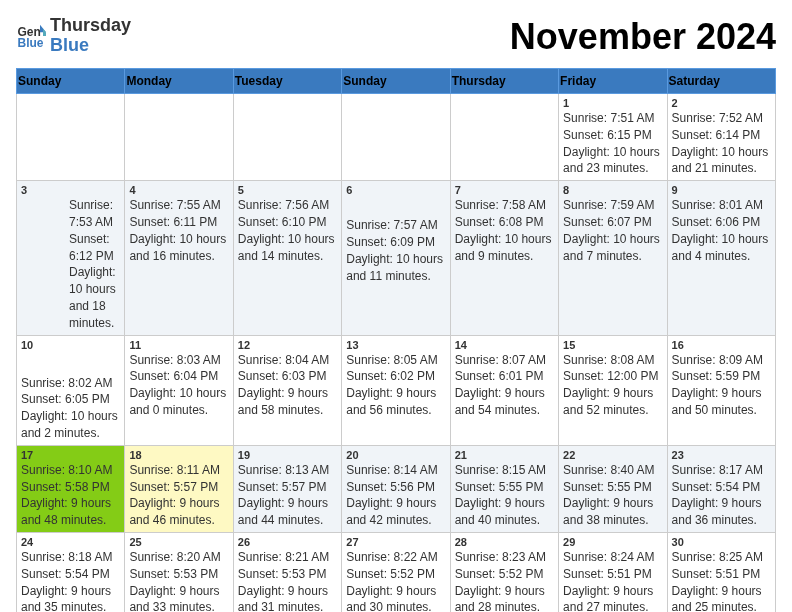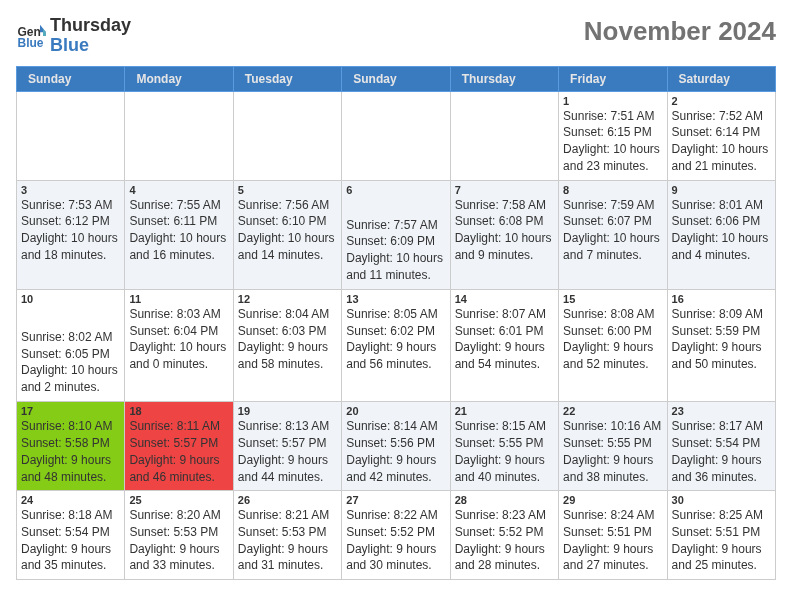--- a/index.html
+++ b/index.html
@@ -38,41 +38,41 @@
       display: block;
     }
     .logo-icon {
       width: 30px;
       height: 30px;
     }
     .title-block {
       text-align: right;
     }
     .month-title {
-      font-size: 26px;
+      font-size: 36px;
       font-weight: bold;
-      color: #737373;
+      color: #000000;
     }
     .location-title {
       font-size: 14px;
       color: #555;
     }
     .calendar {
       flex: 1;
       border: 1px solid #ccc;
       border-collapse: collapse;
       width: 100%;
       table-layout: fixed;
     }
     .calendar th {
       background: #3a7abf;
-      color: #e5e5e5;
+      color: #000000;
       font-size: 12px;
       font-weight: bold;
-      padding: 5px 11px;
+      padding: 5px 1px;
       text-align: left;
       border: 1px solid #5a9adf;
     }
     .calendar td {
       border: 1px solid #ccc;
       vertical-align: top;
       padding: 3px 4px;
       font-size: 9.5px;
       color: #333;
       background: #fff;
@@ -152,21 +152,21 @@
           <td>
             <span class="day-num">2</span>
             <div class="day-info" style="white-space: pre-line;">Sunrise: 7:52 AM
 Sunset: 6:14 PM
 Daylight: 10 hours and 21 minutes.</div>
           </td>
         </tr>
         <tr>
           <td style="background: rgb(240, 244, 248);">
             <span class="day-num">3</span>
-            <div class="day-info" style="white-space: pre-line;">Sunrise: 7:53 AM
+            <div class="day-info" style="white-space: pre-line; margin-left: 48px;">Sunrise: 7:53 AM
 Sunset: 6:12 PM
 Daylight: 10 hours and 18 minutes.</div>
           </td>
           <td style="background: rgb(240, 244, 248);">
             <span class="day-num">4</span>
             <div class="day-info" style="white-space: pre-line;">Sunrise: 7:55 AM
 Sunset: 6:11 PM
 Daylight: 10 hours and 16 minutes.</div>
           </td>
           <td style="background: rgb(240, 244, 248);">
@@ -227,38 +227,38 @@
           </td>
           <td>
             <span class="day-num">14</span>
             <div class="day-info" style="white-space: pre-line;">Sunrise: 8:07 AM
 Sunset: 6:01 PM
 Daylight: 9 hours and 54 minutes.</div>
           </td>
           <td>
             <span class="day-num">15</span>
             <div class="day-info" style="white-space: pre-line;">Sunrise: 8:08 AM
-Sunset: 6:00 PM
+Sunset: 12:00 PM
 Daylight: 9 hours and 52 minutes.</div>
           </td>
           <td>
             <span class="day-num">16</span>
             <div class="day-info" style="white-space: pre-line;">Sunrise: 8:09 AM
 Sunset: 5:59 PM
 Daylight: 9 hours and 50 minutes.</div>
           </td>
         </tr>
         <tr>
           <td style="background: #84cc16;">
             <span class="day-num">17</span>
             <div class="day-info" style="white-space: pre-line;">Sunrise: 8:10 AM
 Sunset: 5:58 PM
 Daylight: 9 hours and 48 minutes.</div>
           </td>
-          <td style="background: #ef4444;">
+          <td style="background: #fef9c3;">
             <span class="day-num">18</span>
             <div class="day-info" style="white-space: pre-line;">Sunrise: 8:11 AM
 Sunset: 5:57 PM
 Daylight: 9 hours and 46 minutes.</div>
           </td>
           <td style="background: rgb(240, 244, 248);">
             <span class="day-num">19</span>
             <div class="day-info" style="white-space: pre-line;">Sunrise: 8:13 AM
 Sunset: 5:57 PM
 Daylight: 9 hours and 44 minutes.</div>
@@ -270,21 +270,21 @@
 Daylight: 9 hours and 42 minutes.</div>
           </td>
           <td style="background: rgb(240, 244, 248);">
             <span class="day-num">21</span>
             <div class="day-info" style="white-space: pre-line;">Sunrise: 8:15 AM
 Sunset: 5:55 PM
 Daylight: 9 hours and 40 minutes.</div>
           </td>
           <td style="background: rgb(240, 244, 248);">
             <span class="day-num">22</span>
-            <div class="day-info" style="white-space: pre-line;">Sunrise: 10:16 AM
+            <div class="day-info" style="white-space: pre-line;">Sunrise: 8:40 AM
 Sunset: 5:55 PM
 Daylight: 9 hours and 38 minutes.</div>
           </td>
           <td style="background: rgb(240, 244, 248);">
             <span class="day-num">23</span>
             <div class="day-info" style="white-space: pre-line;">Sunrise: 8:17 AM
 Sunset: 5:54 PM
 Daylight: 9 hours and 36 minutes.</div>
           </td>
         </tr>

